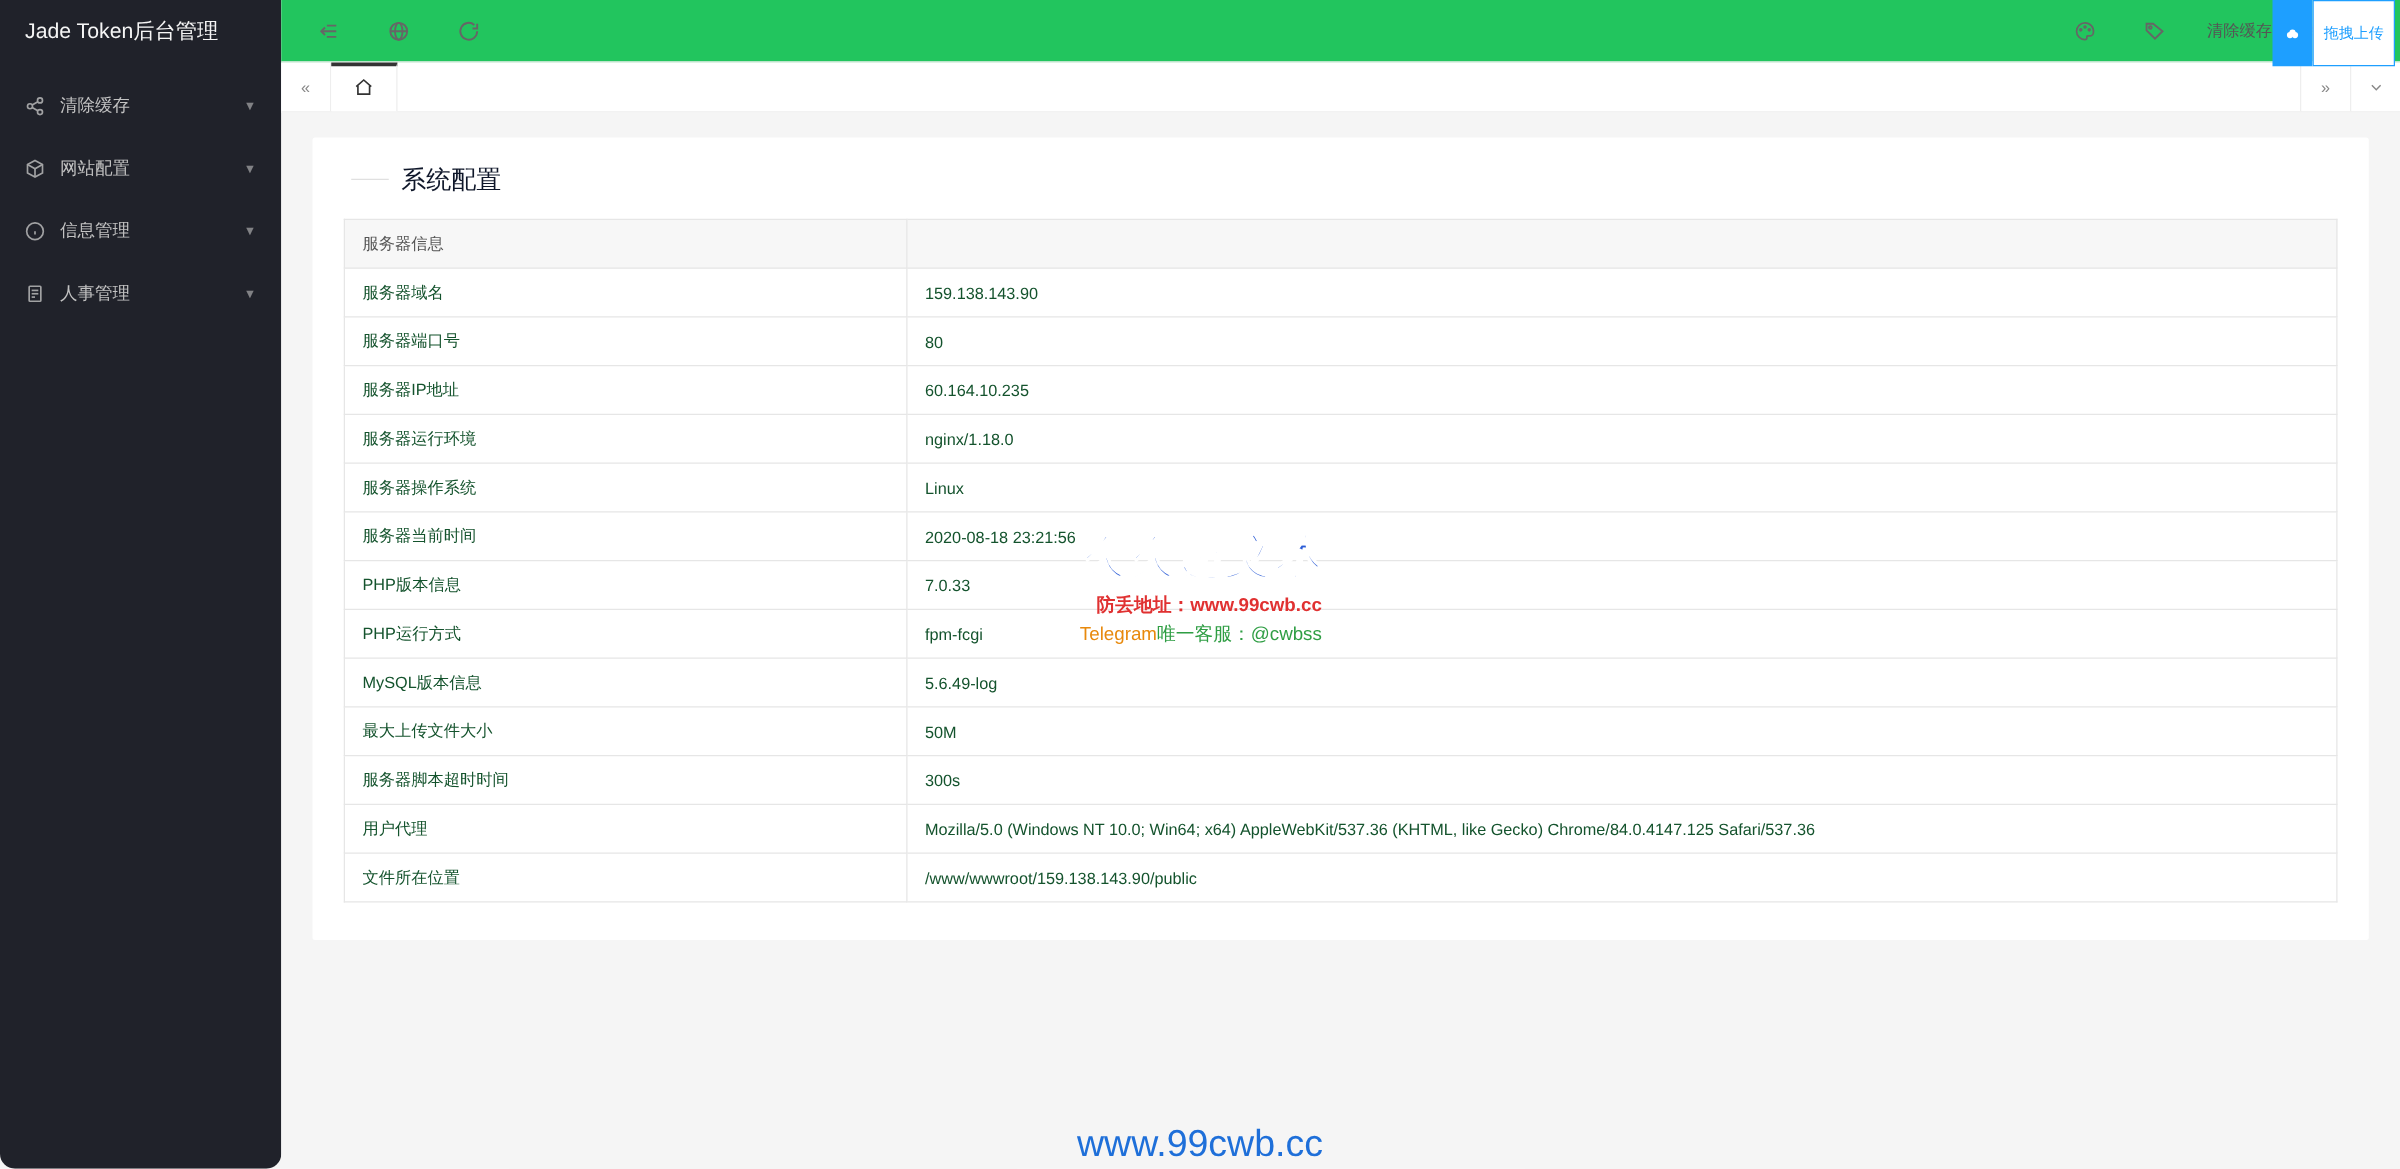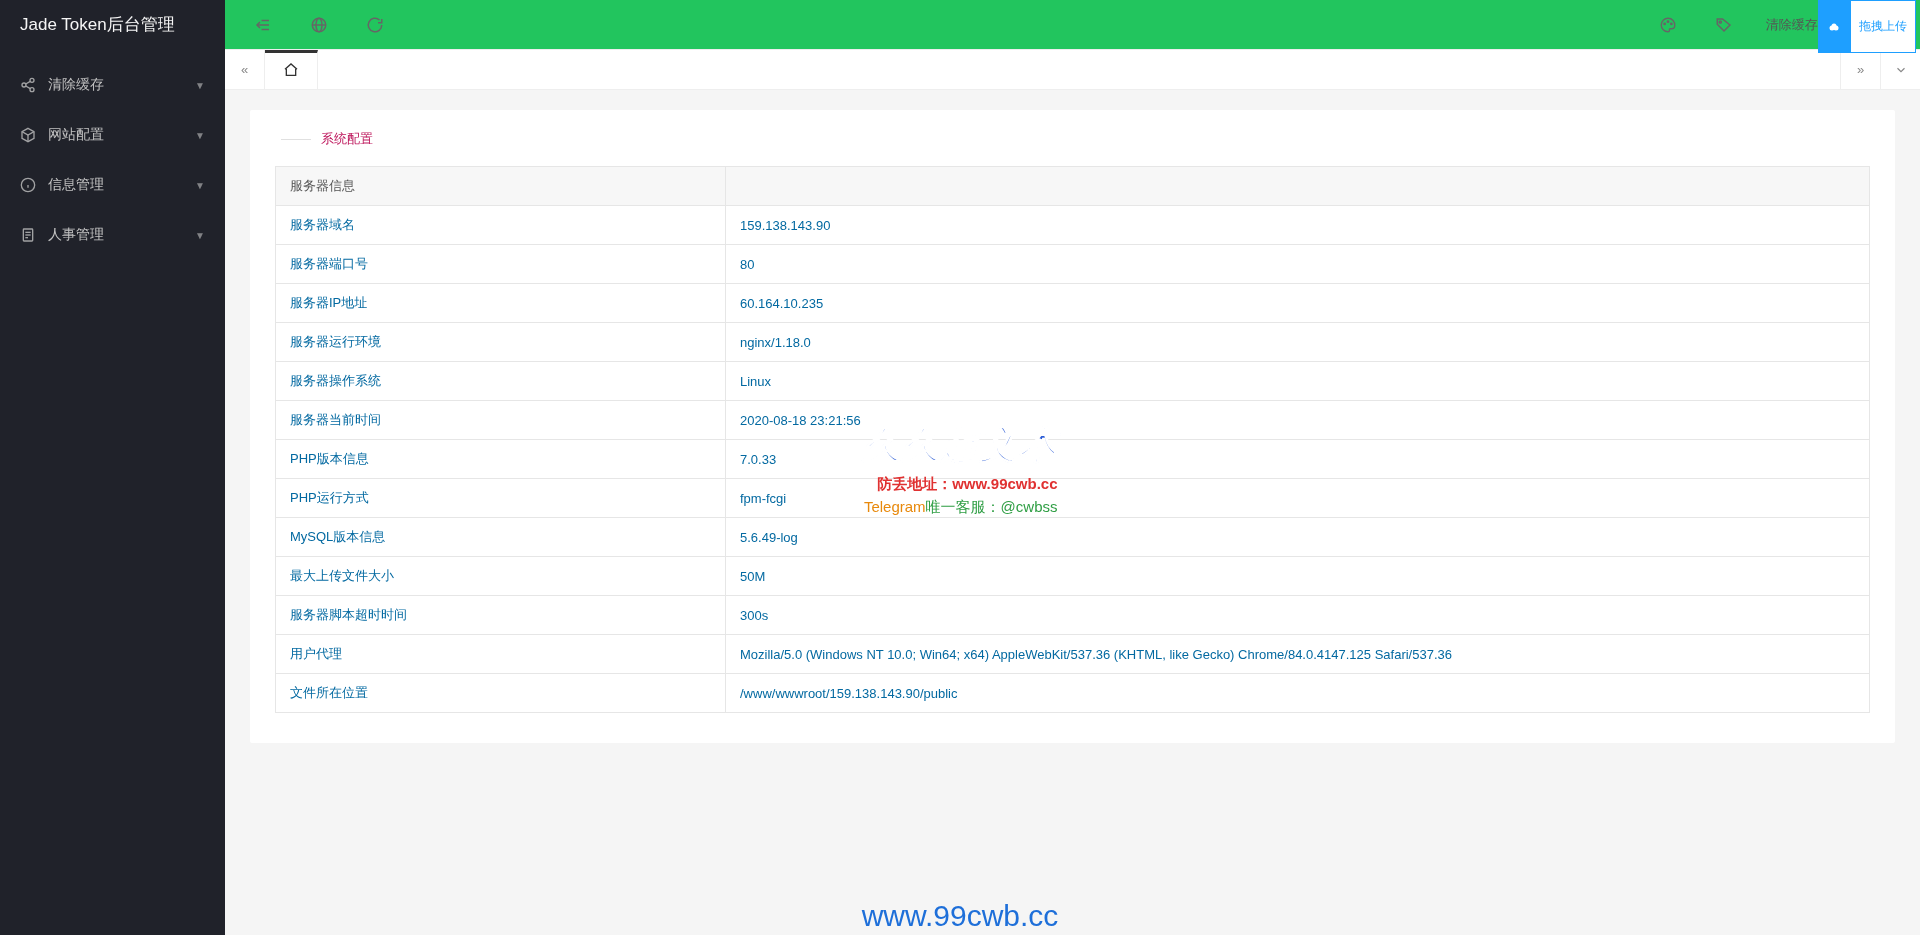--- a/index.html
+++ b/index.html
@@ -1,18 +1,18 @@
 <!DOCTYPE html>
 <html><head>
 <meta charset="utf-8">
 <style>
 * { margin: 0; padding: 0; box-sizing: border-box; }
 body { font-family: "Microsoft YaHei", Arial, sans-serif; font-size: 13px; color: #333; background: #f5f5f5; width: 1920px; height: 935px; overflow: hidden; position: relative; }
 
-.sidebar { position: absolute; left: 0; top: 0; width: 225px; height: 100%; background: #20222a; color: #c2c2c2; }
+.sidebar { position: absolute; left: 0; top: 0; width: 225px; height: 100%; background: #20222a; color: #c2c2c2; border-radius: 12px; }
 .sidebar-logo { height: 50px; line-height: 50px; padding-left: 20px; font-size: 17px; color: #f5f5f5; background: #20222a; }
 .sidebar-menu { padding-top: 10px; }
 .sidebar-item { display: flex; align-items: center; height: 50px; padding: 0 20px; cursor: pointer; color: #c2c2c2; }
 .sidebar-item .mi { width: 16px; height: 16px; margin-right: 12px; opacity: 0.8; }
 .sidebar-item .label { flex: 1; font-size: 14px; }
 .sidebar-item .chev { font-size: 10px; opacity: 0.6; }
 
 .main { position: absolute; left: 225px; top: 0; right: 0; height: 100%; background: #f5f5f5; }
 
 .header { height: 50px; background: #22c55e; display: flex; align-items: center; border-bottom: 1px solid #eee; padding: 0 10px; }
@@ -26,25 +26,25 @@
 .tab-arrow { width: 40px; display: flex; align-items: center; justify-content: center; color: #888; cursor: pointer; border-right: 1px solid #eee; }
 .tab-arrow.right { border-left: 1px solid #eee; border-right: none; }
 .tabs { flex: 1; display: flex; }
 .tab { padding: 0 18px; display: flex; align-items: center; border-right: 1px solid #eee; cursor: pointer; color: #888; }
 .tab.active { border-top: 3px solid #333; color: #333; background: #fff; }
 .tab svg { width: 16px; height: 16px; }
 .tab-more { width: 40px; display: flex; align-items: center; justify-content: center; color: #888; cursor: pointer; border-left: 1px solid #eee; }
 
 .content { padding: 20px 25px; }
 .card { background: #fff; border-radius: 2px; padding: 20px 25px 30px 25px; }
-.card-title { font-size: 13px; color: #be185d; margin-bottom: 18px; padding-left: 6px; position: relative; display: flex; align-items: center; }
+.card-title { font-size: 20px; color: #0f172a; margin-bottom: 18px; padding-left: 6px; position: relative; display: flex; align-items: center; }
 .card-title::before { content: ""; display: inline-block; width: 30px; height: 1px; background: #e0e0e0; margin-right: 10px; vertical-align: middle; }
 
 table { width: 100%; border-collapse: collapse; }
-table th, table td { border: 1px solid #e6e6e6; padding: 10px 14px; font-size: 13px; text-align: left; color: #0369a1; }
+table th, table td { border: 1px solid #e6e6e6; padding: 10px 14px; font-size: 13px; text-align: left; color: #14532d; }
 table th { background: #f7f7f7; font-weight: normal; color: #555; }
 table td:first-child { width: 450px; }
 
 .top-badge { position: absolute; right: 4px; top: 0; z-index: 50; display: flex; }
 .top-badge .blue { background: #1e9fff; color: #fff; padding: 2px 8px; font-size: 12px; display: flex; align-items: center; gap: 4px; }
 .top-badge .lbl { background: #fff; color: #1e9fff; border: 1px solid #1e9fff; padding: 17px 8px; font-size: 12px; display: flex; align-items: center; }
 
 .watermark { position: absolute; left: 50%; top: 420px; transform: translateX(-50%); text-align: right; pointer-events: none; z-index: 40; }
 .wm-title { font-size: 38px; font-weight: 900; color: #2b5cd6; -webkit-text-stroke: 1.5px #fff; font-style: italic; letter-spacing: 1px; }
 .wm-line { font-size: 15px; margin-top: 4px; }

